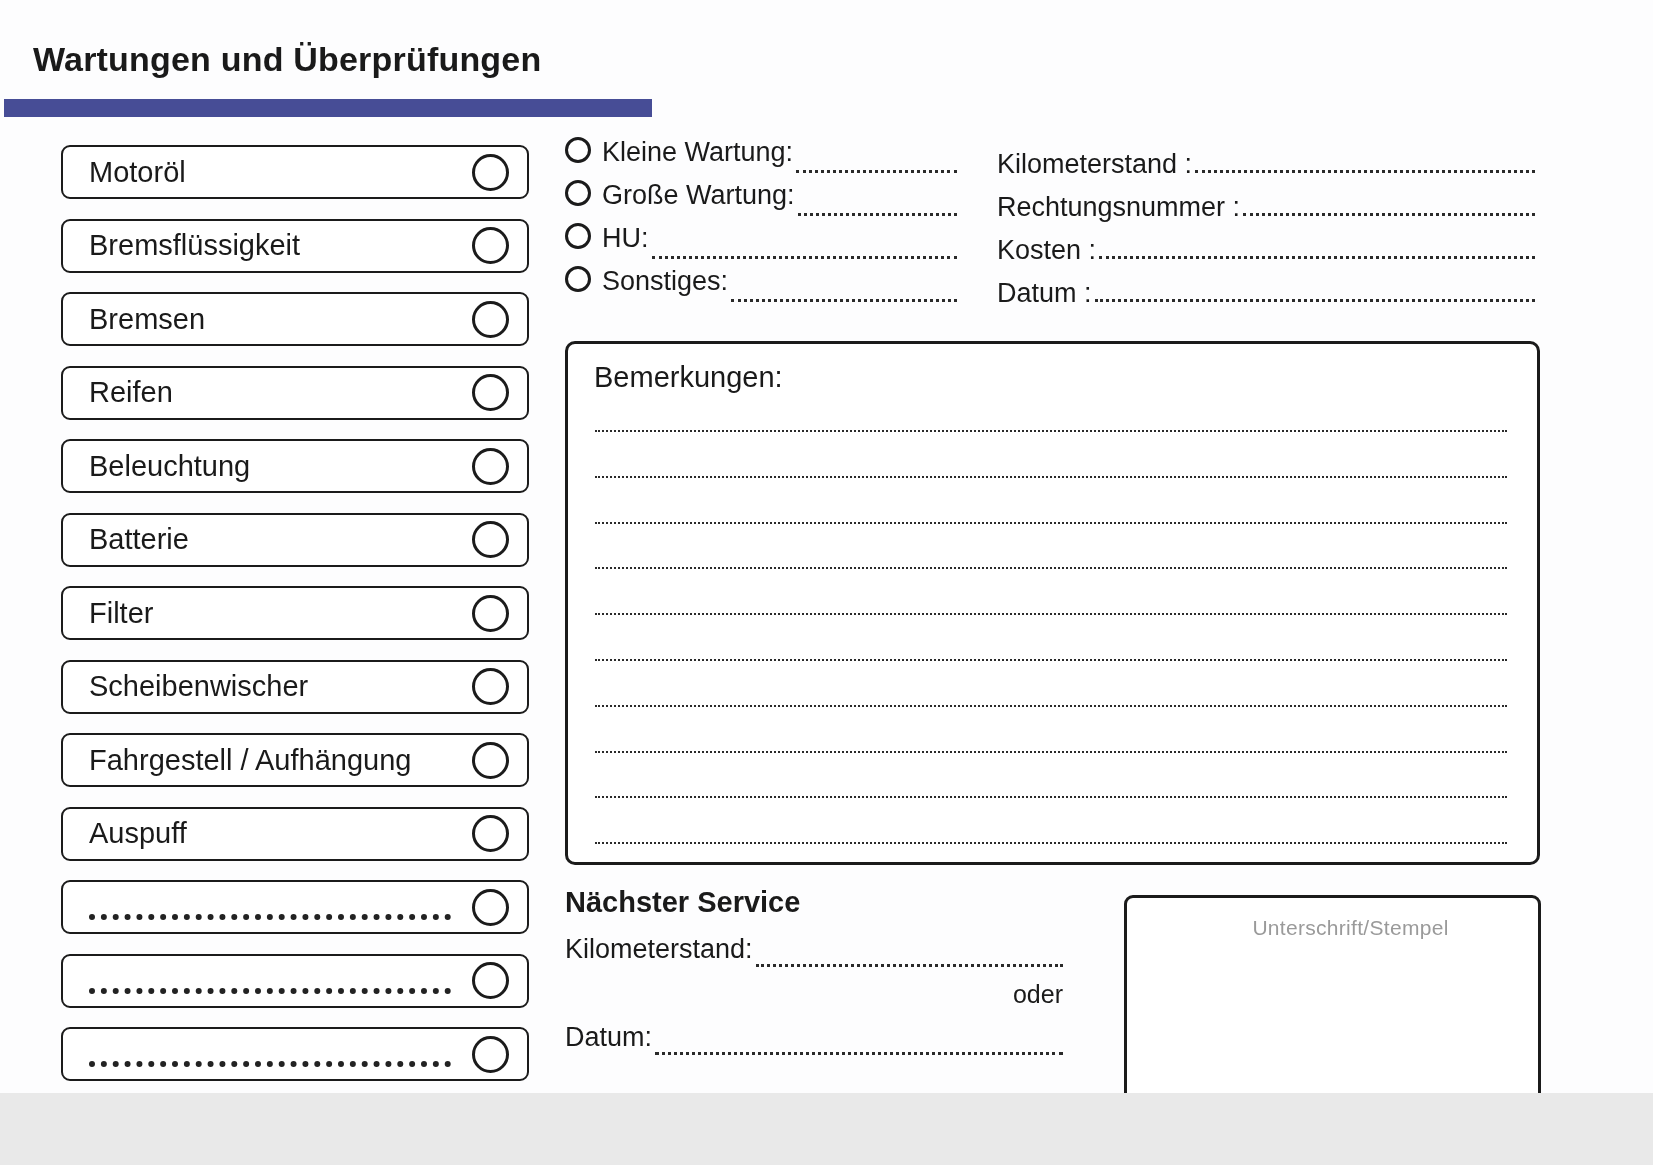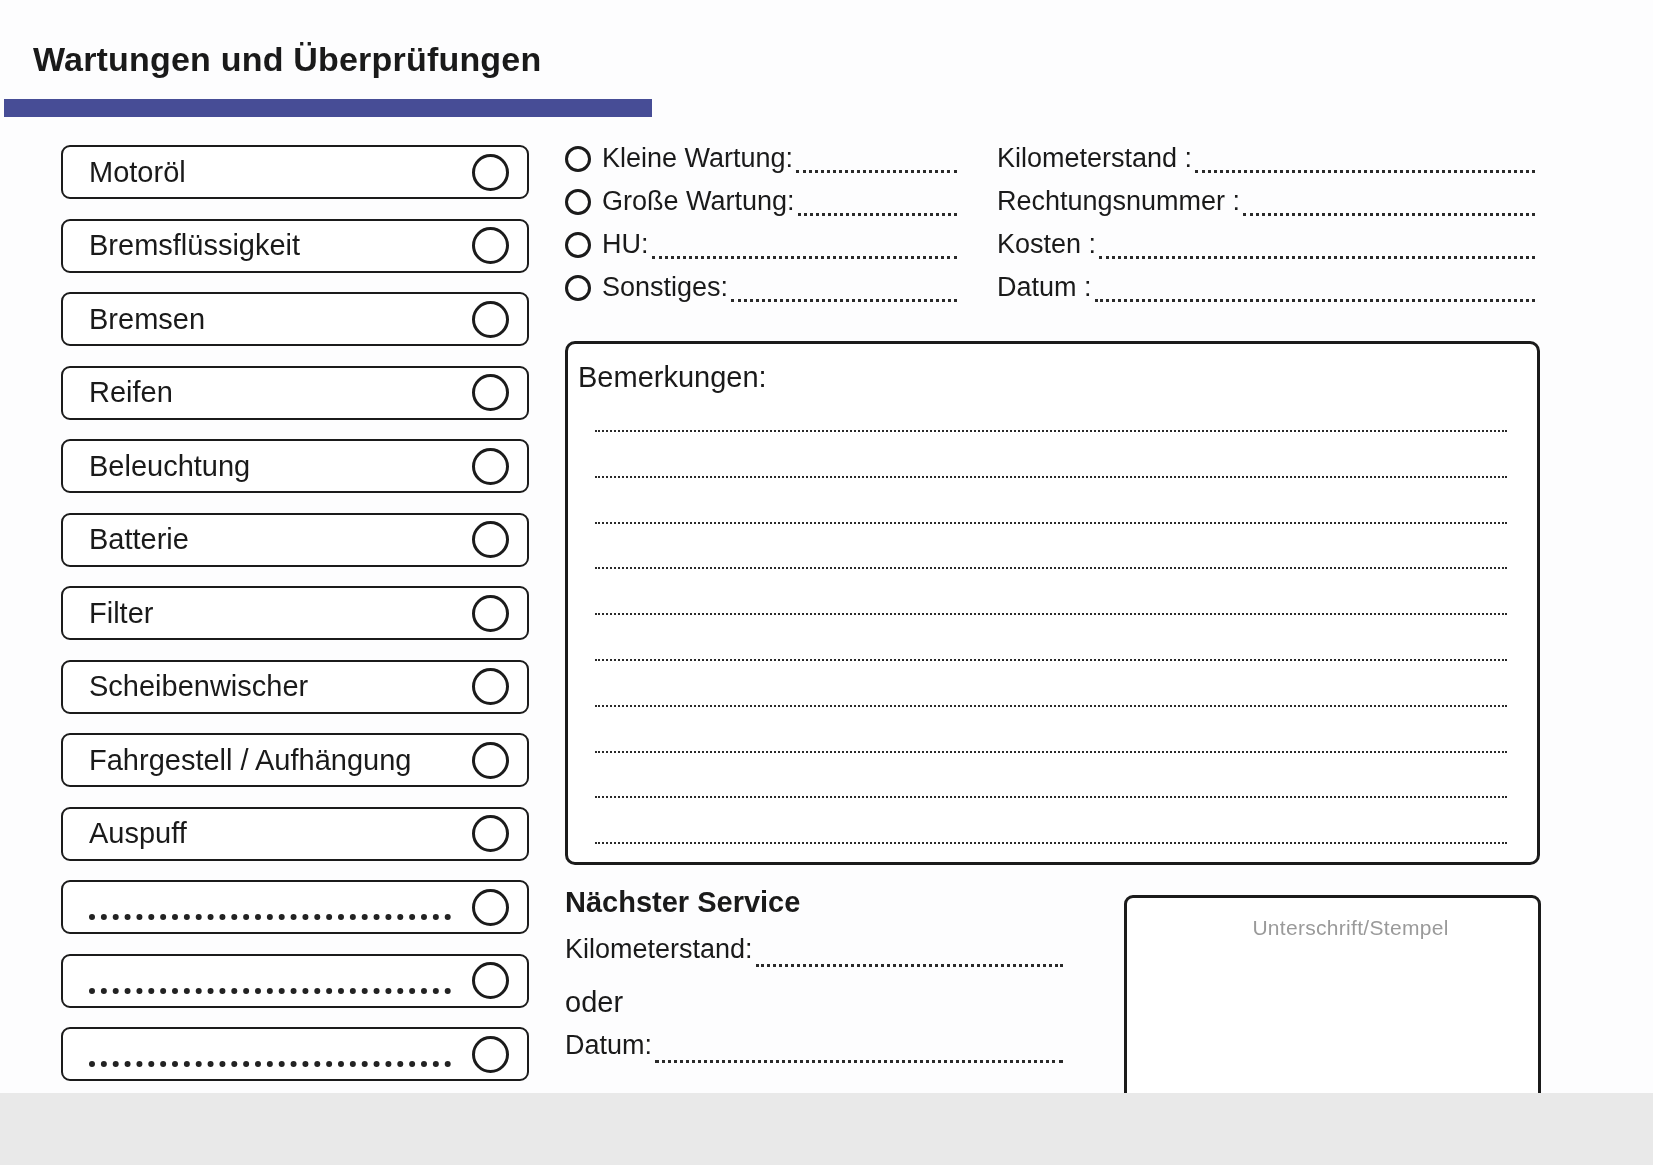--- a/index.html
+++ b/index.html
@@ -19,45 +19,45 @@
     border:2.5px solid #1b1b1b; border-radius:9px; background:#fff;
     display:flex; align-items:center;margin-left:9px;
   }
   .chk-label { margin-left:26px; font-size:29px; white-space:nowrap; }
   .bigdots { margin-left:26px; width:362px; height:0; border-bottom:6px dotted #222; align-self:flex-end; margin-bottom:12px; }
   .chk-circle { margin-left:auto; margin-right:18px; width:37px; height:37px; flex:none;
     border:3px solid #1b1b1b; border-radius:50%; box-sizing:border-box; background:#fff; }
 
   
   .svc-block { position:absolute; left:565px; top:137px; width:392px; }
-  .svc-row { display:flex; align-items:center; height:43px; }
+  .svc-row { display:flex; height:43px; }
   .svc-circle { width:26px; height:26px; flex:none; border:3px solid #1b1b1b; border-radius:50%;
     box-sizing:border-box; background:#fff; margin-right:11px; }
   .svc-label { font-size:27px; white-space:nowrap; }
   .leader { flex:1; border-bottom:3px dotted #2a2a2a; align-self:flex-end; margin-bottom:7px; margin-left:3px; }
 
   
   .fields-block { position:absolute; left:997px; top:137px; width:538px; }
-  .field-row { display:flex; align-items:center; height:43px; }
+  .field-row { display:flex; align-items:flex-end; height:43px; }
   .field-label { font-size:27px; white-space:nowrap; }
 
   
   .remarks-box { position:absolute; left:565px; top:341px; width:975px; height:524px; box-sizing:border-box;
     border:3px solid #1b1b1b; border-radius:10px; background:#fff; }
-  .remarks-label { margin:16px 0 0 10px; font-size:29px; line-height:34px; }
+  .remarks-label { margin:16px 0 0 26px; font-size:29px; line-height:34px; }
   .remarks-lines { margin:0 30px 0 27px; }
   .remark-line { height:43.8px; border-bottom:2.5px dotted #2a2a2a; }
   .remark-line:first-child { height:36px; }
 
   
   .next-block { position:absolute; left:565px; top:885px; width:498px; }
   .next-title { font-size:29px; font-weight:bold; line-height:34px; margin-bottom:15px; }
   .next-row { display:flex; height:40px; margin-top:8px; }
   .next-label { font-size:27px; white-space:nowrap; }
-  .next-or { font-size:29px; line-height:40px; margin-top:8px; }
+  .next-or { font-size:25px; line-height:40px; margin-top:0;text-align:right; }
 
   
   .sig-box { position:absolute; left:1124px; top:895px; width:417px; height:216px; box-sizing:border-box;
     border:3px solid #1b1b1b; border-radius:9px; background:#fff; text-align:center;padding-left:36px; }
   .sig-label { margin-top:18px; font-size:21px; color:#9a9a9a; letter-spacing:.3px; }
 
   .page-num { position:absolute; left:27px; top:1105px; font-size:34px; }
 </style>
 </head>
 <body>

